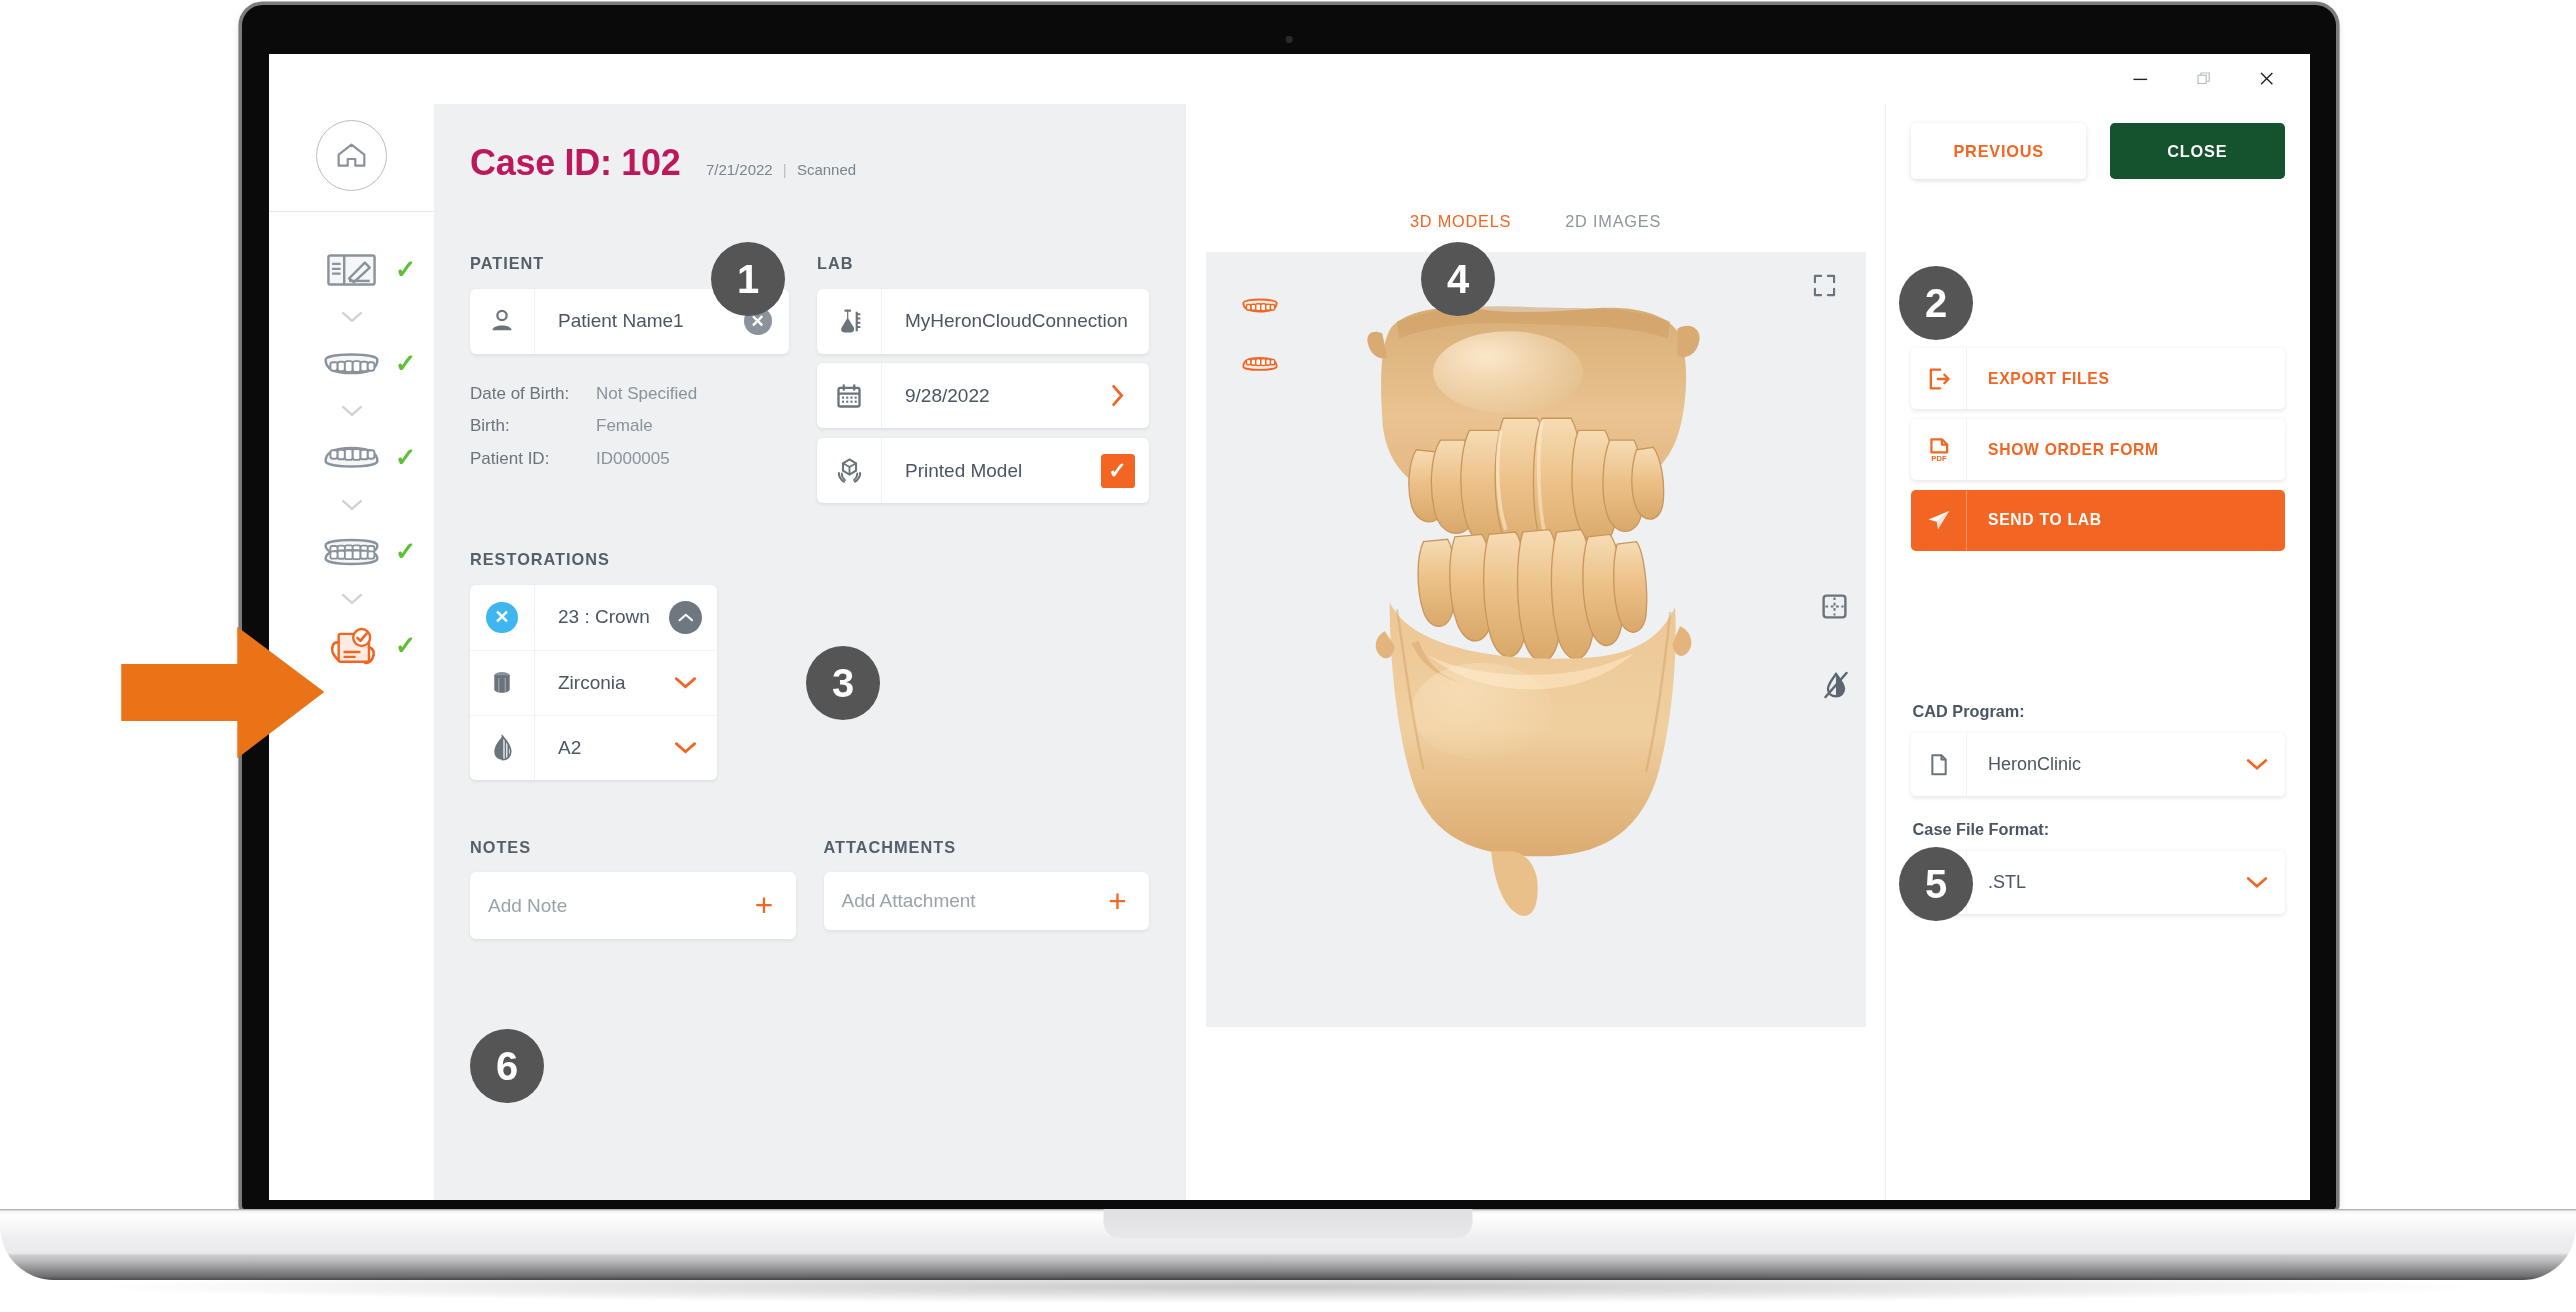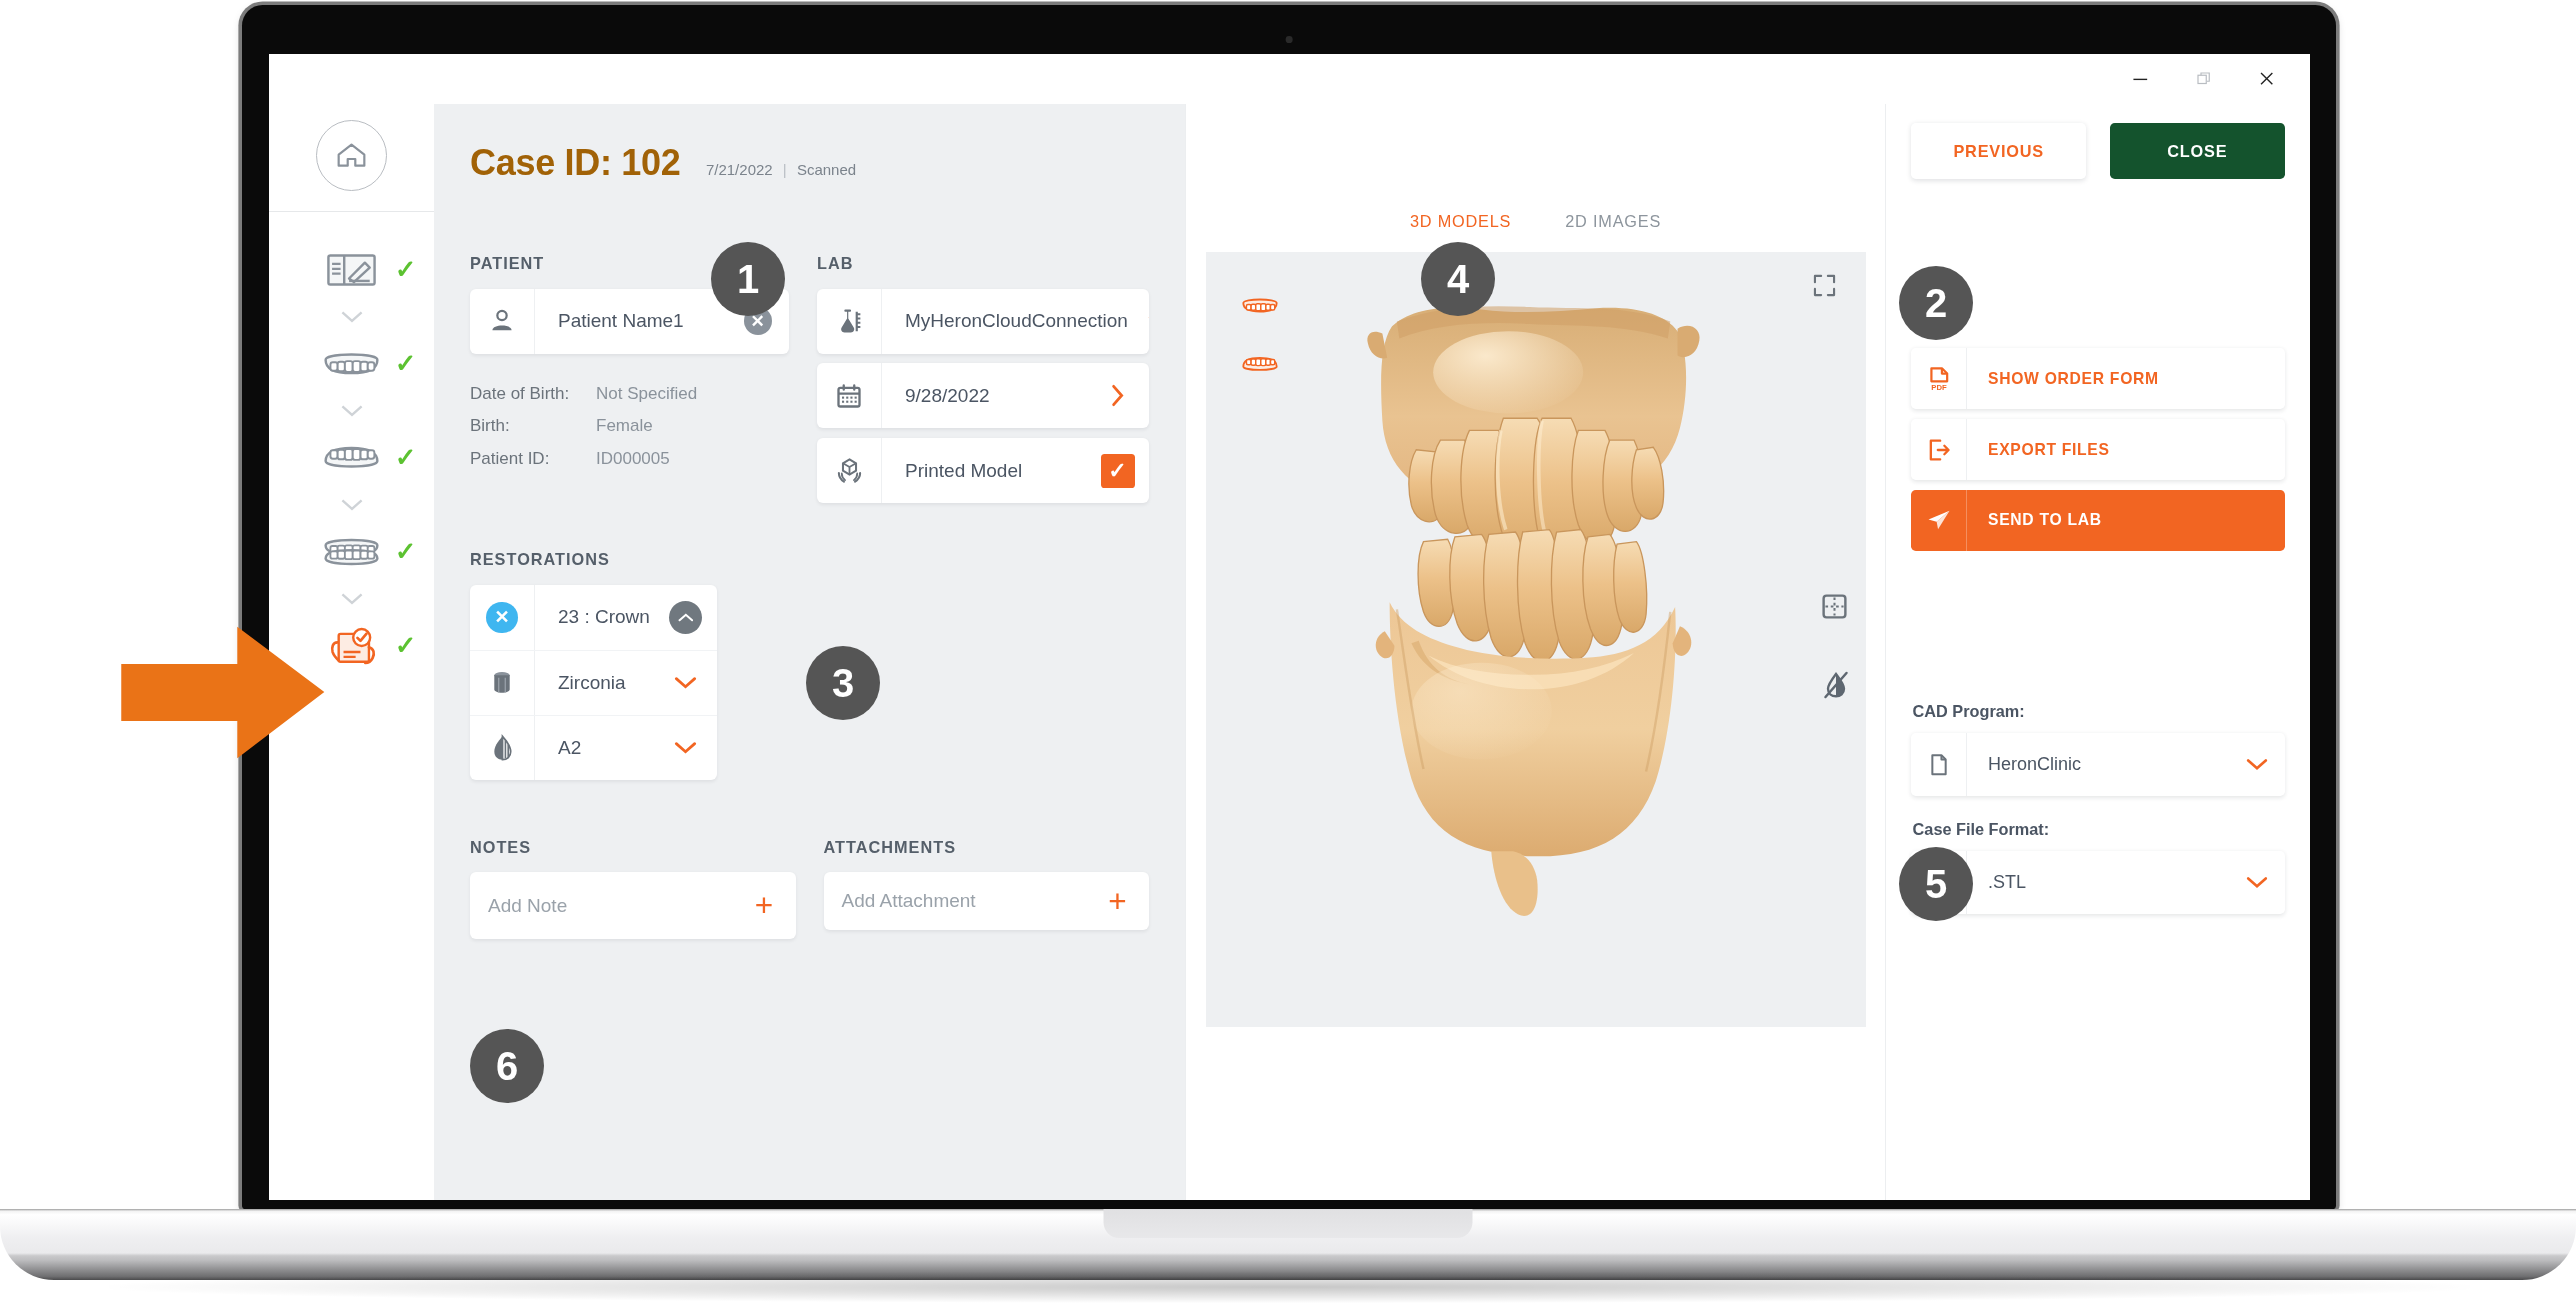--- a/index.html
+++ b/index.html
@@ -97,21 +97,21 @@
   .form-panel {
     width: 751px; flex: 0 0 751px;
     background: #eef0f2;
     padding: 38px 0 0 0;
     position: relative;
     overflow: hidden;
   }
   .panel-inner { padding: 0 36px; }
 
   .case-head { display: flex; align-items: baseline; gap: 25.4px; margin-bottom: 70px; }
-  .case-title { font-size: 36px; font-weight: 700; color: #a16207; letter-spacing: -0.3px; }
+  .case-title { font-size: 36px; font-weight: 700; color: #be185d; letter-spacing: -0.3px; }
   .case-meta { font-size: 15px; color: #7b838c; }
   .case-meta .sep { color: #b8bec4; margin: 0 6px; }
 
   .section-label {
     font-size: 16.3px; font-weight: 700; letter-spacing: 1px;
     color: #555f6a; margin-bottom: 15.7px; text-transform: uppercase;
   }
 
   .cols2 { display: flex; gap: 28px; }
   .col { width: 332px; }
@@ -733,36 +733,36 @@
           <div class="rp-top">
             <div class="btn btn-prev">PREVIOUS</div>
             <div class="btn btn-close">CLOSE</div>
           </div>
 
           <div class="action-list">
 
             <div class="action-row">
               <div class="ai">
                 <svg class="ic" width="28" height="28" viewBox="0 0 24 24">
+                  <path d="M13 4 H5 V20 H13" fill="none" stroke="#f26522" stroke-width="2" stroke-linecap="round" stroke-linejoin="round"></path>
+                  <path d="M11 12 H20 M16.6 8.4 L20.2 12 L16.6 15.6" fill="none" stroke="#f26522" stroke-width="2" stroke-linecap="round" stroke-linejoin="round"></path>
+                </svg>
+              </div>
+              <div class="al">EXPORT FILES</div>
+            </div>
+
+            <div class="action-row">
+              <div class="ai">
+                <svg class="ic" width="28" height="28" viewBox="0 0 24 24">
                   <path d="M5.5 2.8 H14.5 L19 7.3 V14 H5.5 Z" fill="none" stroke="#f26522" stroke-width="1.9" stroke-linejoin="round"></path>
                   <path d="M14.5 2.8 V7.3 H19" fill="none" stroke="#f26522" stroke-width="1.9" stroke-linejoin="round"></path>
                   <text x="12" y="21.4" text-anchor="middle" font-family="Liberation Sans, sans-serif" font-size="6.6" font-weight="700" fill="#f26522">PDF</text>
                 </svg>
               </div>
               <div class="al">SHOW ORDER FORM</div>
-            </div>
-
-            <div class="action-row">
-              <div class="ai">
-                <svg class="ic" width="28" height="28" viewBox="0 0 24 24">
-                  <path d="M13 4 H5 V20 H13" fill="none" stroke="#f26522" stroke-width="2" stroke-linecap="round" stroke-linejoin="round"></path>
-                  <path d="M11 12 H20 M16.6 8.4 L20.2 12 L16.6 15.6" fill="none" stroke="#f26522" stroke-width="2" stroke-linecap="round" stroke-linejoin="round"></path>
-                </svg>
-              </div>
-              <div class="al">EXPORT FILES</div>
             </div>
 
             <div class="action-row primary">
               <div class="ai">
                 <svg class="ic" width="28" height="28" viewBox="0 0 24 24">
                   <path d="M21 4 L3 11.6 L10 13.6 L21 4 Z" fill="#ffffff"></path>
                   <path d="M21 4 L10 13.6 L11.2 20 L21 4 Z" fill="#ffffff" opacity=".82"></path>
                 </svg>
               </div>
               <div class="al">SEND TO LAB</div>

